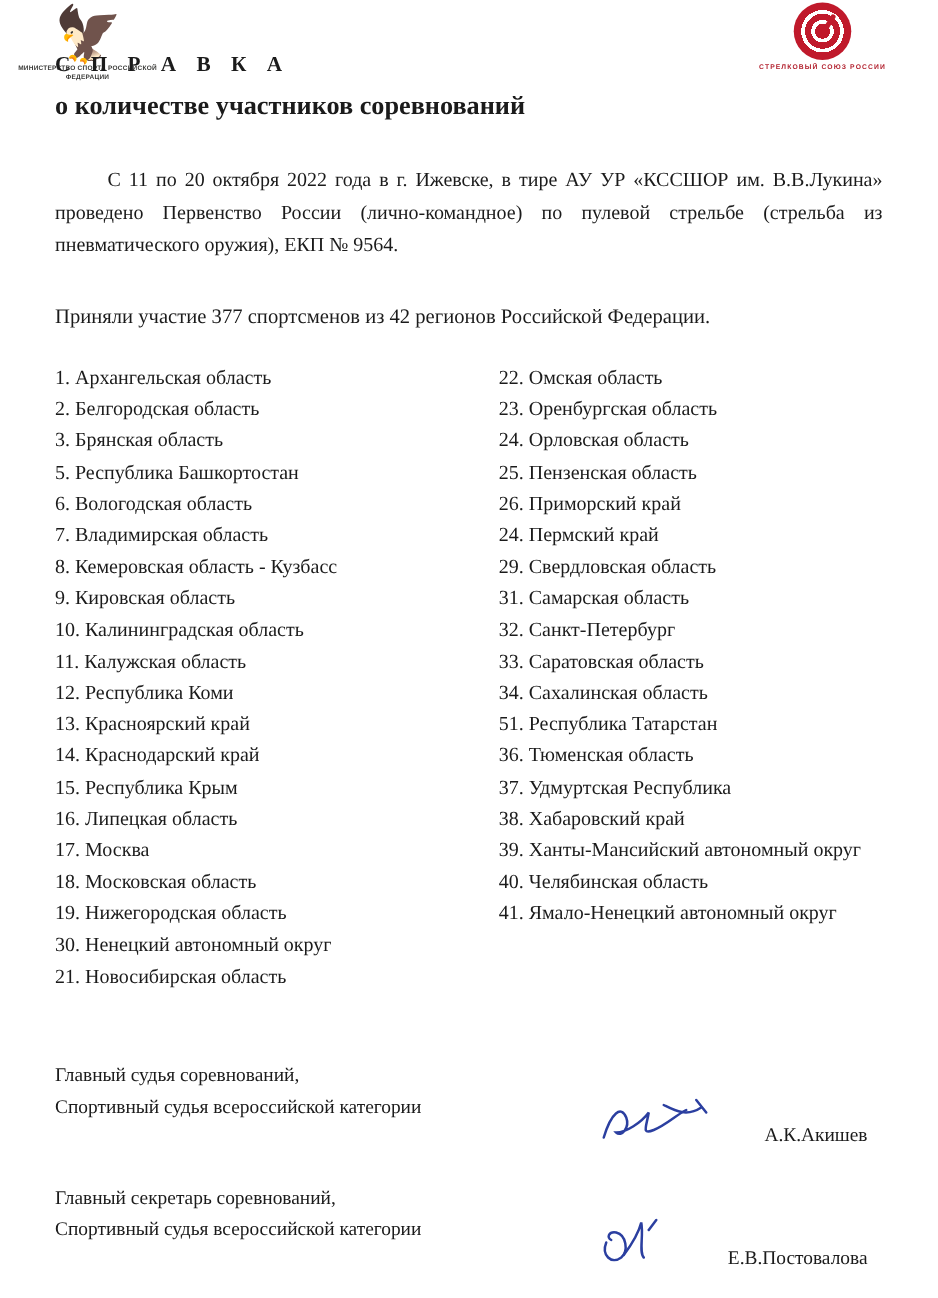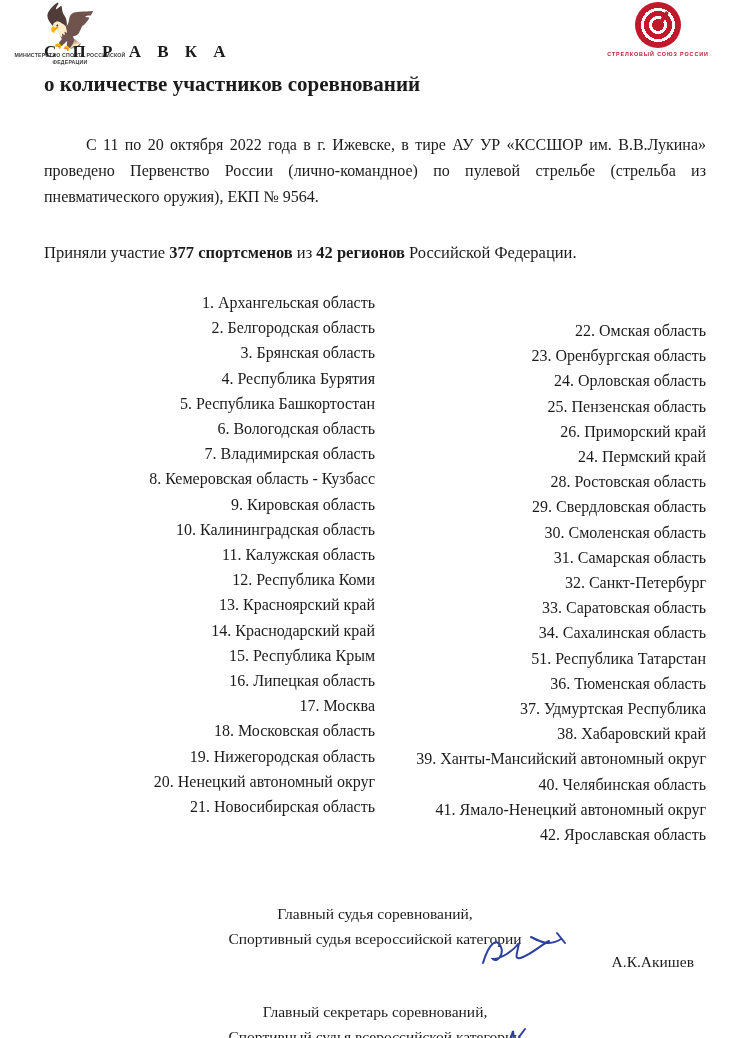--- a/index.html
+++ b/index.html
@@ -121,46 +121,44 @@
     text-align: justify;
     text-indent: 42px;
     margin-top: 22px;
   }
   .para-2 {
     font-size: 16.5px;
     line-height: 26px;
     margin-top: 30px;
     text-indent: 0;
   }
-  .para-2 b { font-weight: bold; }
+  .para-2 b { font-weight: normal; }
 
   
   .regions {
     margin-top: 24px;
     display: flex;
     gap: 0;
   }
   .regions-col {
     width: 50%;
     box-sizing: border-box;
-    text-align: right;
-  }
-  .regions-col.right { padding-left: 24px; margin-top: 28px; }
+  }
+  .regions-col.right { padding-left: 24px; }
   .region-item {
     font-size: 16px;
     line-height: 25.2px;
     white-space: nowrap;
   }
 
   
   .signatures { margin-top: 54px; }
   .sig-block {
     position: relative;
     height: 72px;
-    text-align: center;
   }
   .sig-lines {
     font-size: 15.5px;
     line-height: 25px;
   }
   .sig-name {
     position: absolute;
     right: 12px;
     bottom: 2px;
     font-size: 15.5px;
@@ -207,61 +205,57 @@
 
   <div class="para-2">
     <span>Приняли участие </span><b>377 спортсменов</b><span> из </span><b>42 регионов</b><span> Российской Федерации.</span>
   </div>
 
   <div class="regions">
     <div class="regions-col left">
       <div class="region-item">1. Архангельская область</div>
       <div class="region-item">2. Белгородская область</div>
       <div class="region-item">3. Брянская область</div>
-      <div class="region-item">4. Республика Бурятия</div>
       <div class="region-item">5. Республика Башкортостан</div>
       <div class="region-item">6. Вологодская область</div>
       <div class="region-item">7. Владимирская область</div>
       <div class="region-item">8. Кемеровская область - Кузбасс</div>
       <div class="region-item">9. Кировская область</div>
       <div class="region-item">10. Калининградская область</div>
       <div class="region-item">11. Калужская область</div>
       <div class="region-item">12. Республика Коми</div>
       <div class="region-item">13. Красноярский край</div>
       <div class="region-item">14. Краснодарский край</div>
       <div class="region-item">15. Республика Крым</div>
       <div class="region-item">16. Липецкая область</div>
       <div class="region-item">17. Москва</div>
       <div class="region-item">18. Московская область</div>
       <div class="region-item">19. Нижегородская область</div>
-      <div class="region-item">20. Ненецкий автономный округ</div>
+      <div class="region-item">30. Ненецкий автономный округ</div>
       <div class="region-item">21. Новосибирская область</div>
     </div>
     <div class="regions-col right">
       <div class="region-item">22. Омская область</div>
       <div class="region-item">23. Оренбургская область</div>
       <div class="region-item">24. Орловская область</div>
       <div class="region-item">25. Пензенская область</div>
       <div class="region-item">26. Приморский край</div>
       <div class="region-item">24. Пермский край</div>
-      <div class="region-item">28. Ростовская область</div>
       <div class="region-item">29. Свердловская область</div>
-      <div class="region-item">30. Смоленская область</div>
       <div class="region-item">31. Самарская область</div>
       <div class="region-item">32. Санкт-Петербург</div>
       <div class="region-item">33. Саратовская область</div>
       <div class="region-item">34. Сахалинская область</div>
       <div class="region-item">51. Республика Татарстан</div>
       <div class="region-item">36. Тюменская область</div>
       <div class="region-item">37. Удмуртская Республика</div>
       <div class="region-item">38. Хабаровский край</div>
       <div class="region-item">39. Ханты-Мансийский автономный округ</div>
       <div class="region-item">40. Челябинская область</div>
       <div class="region-item">41. Ямало-Ненецкий автономный округ</div>
-      <div class="region-item">42. Ярославская область</div>
     </div>
   </div>
 
   <div class="signatures">
 
     <div class="sig-block">
       <div class="sig-lines">
         <div>Главный судья соревнований,</div>
         <div>Спортивный судья всероссийской категории</div>
       </div>

